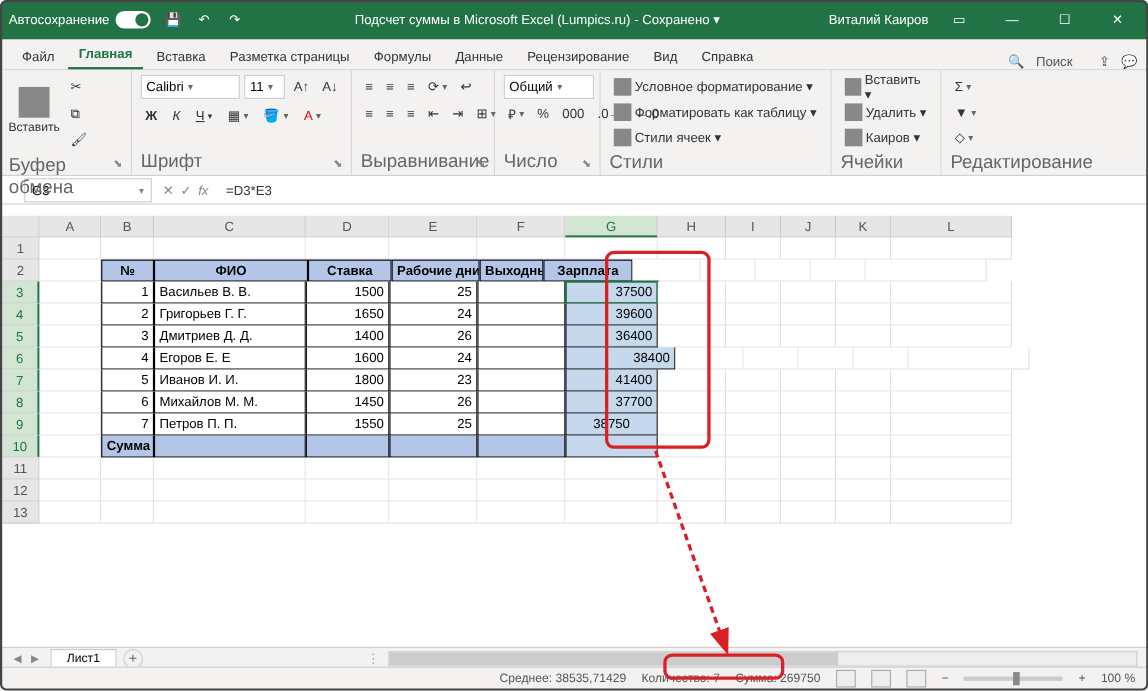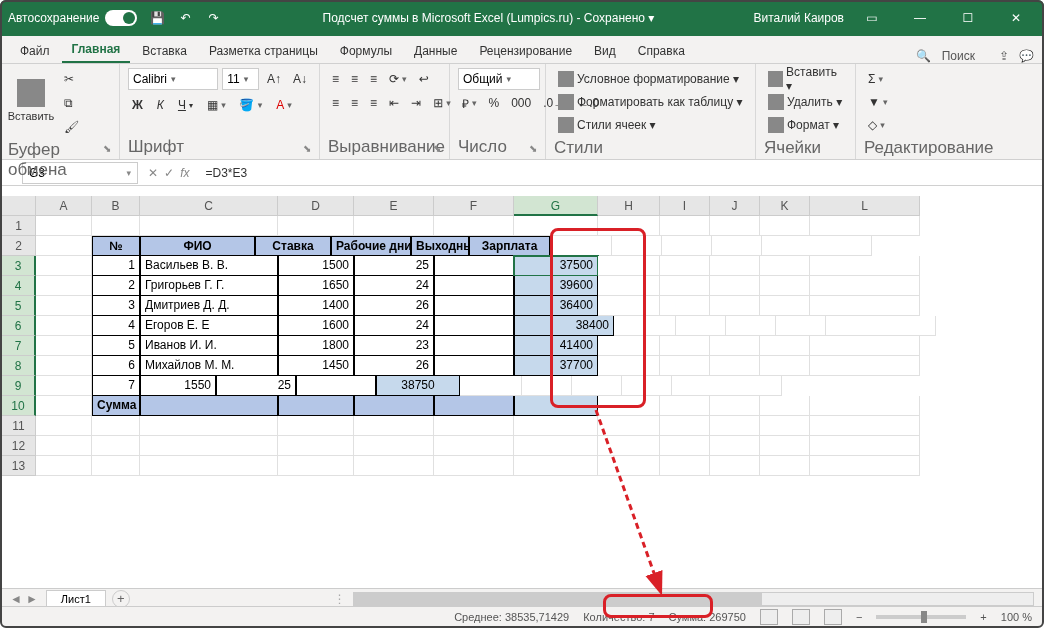--- a/index.html
+++ b/index.html
@@ -237,21 +237,21 @@
       <span class="ctrl">
           <span class="icon-sq"></span>
           <span>Вставить ▾</span>
         </span>
       <span class="ctrl">
           <span class="icon-sq"></span>
           <span>Удалить ▾</span>
         </span>
       <span class="ctrl">
           <span class="icon-sq"></span>
-          <span>Формат ▾</span>
+          <span>Каиров ▾</span>
         </span>
     </div>
     <div class="group-label">Ячейки</div>
   </div>
   <div class="group" style="flex:1">
     <div class="group-body vcol" style="gap:1px">
       <span class="ctrl ddrop">
           <span>Σ</span>
         </span>
       <span class="ctrl ddrop">
@@ -317,21 +317,21 @@
         <div class="cell" style="width: 84px;"></div>
         <div class="cell" style="width: 62px;"></div>
         <div class="cell" style="width: 50px;"></div>
         <div class="cell" style="width: 50px;"></div>
         <div class="cell" style="width: 50px;"></div>
         <div class="cell" style="width: 110px;"></div>
       </div>
       <div class="crow tbl hdr">
         <div class="cell" style="width: 56px;"></div>
         <div class="cell databox" style="width: 48px;">№</div>
-        <div class="cell databox" style="width: 115px;">ФИО</div>
+        <div class="cell databox" style="width: 140px;">ФИО</div>
         <div class="cell databox" style="width: 76px;">Ставка</div>
         <div class="cell databox" style="width: 80px;">Рабочие дни</div>
         <div class="cell databox" style="width: 58px;">Выходные</div>
         <div class="cell databox" style="width: 81px;">Зарплата</div>
         <div class="cell" style="width: 62px;"></div>
         <div class="cell" style="width: 50px;"></div>
         <div class="cell" style="width: 50px;"></div>
         <div class="cell" style="width: 50px;"></div>
         <div class="cell" style="width: 110px;"></div>
       </div>
@@ -415,20 +415,21 @@
         <div class="cell databox right selcell" style="width: 84px;">37700</div>
         <div class="cell" style="width: 62px;"></div>
         <div class="cell" style="width: 50px;"></div>
         <div class="cell" style="width: 50px;"></div>
         <div class="cell" style="width: 50px;"></div>
         <div class="cell" style="width: 110px;"></div>
       </div>
       <div class="crow tbl">
         <div class="cell" style="width: 56px;"></div>
         <div class="cell databox right" style="width: 48px;">7</div>
+        <div class="cell databox" style="width: 138px;">Петров П. П.</div>
         <div class="cell databox right" style="width: 76px;">1550</div>
         <div class="cell databox right" style="width: 80px;">25</div>
         <div class="cell databox right" style="width: 80px;"></div>
         <div class="cell databox right selcell" style="width: 84px; text-align: center;">38750</div>
         <div class="cell" style="width: 62px;"></div>
         <div class="cell" style="width: 50px;"></div>
         <div class="cell" style="width: 50px;"></div>
         <div class="cell" style="width: 50px;"></div>
         <div class="cell" style="width: 110px;"></div>
       </div>

